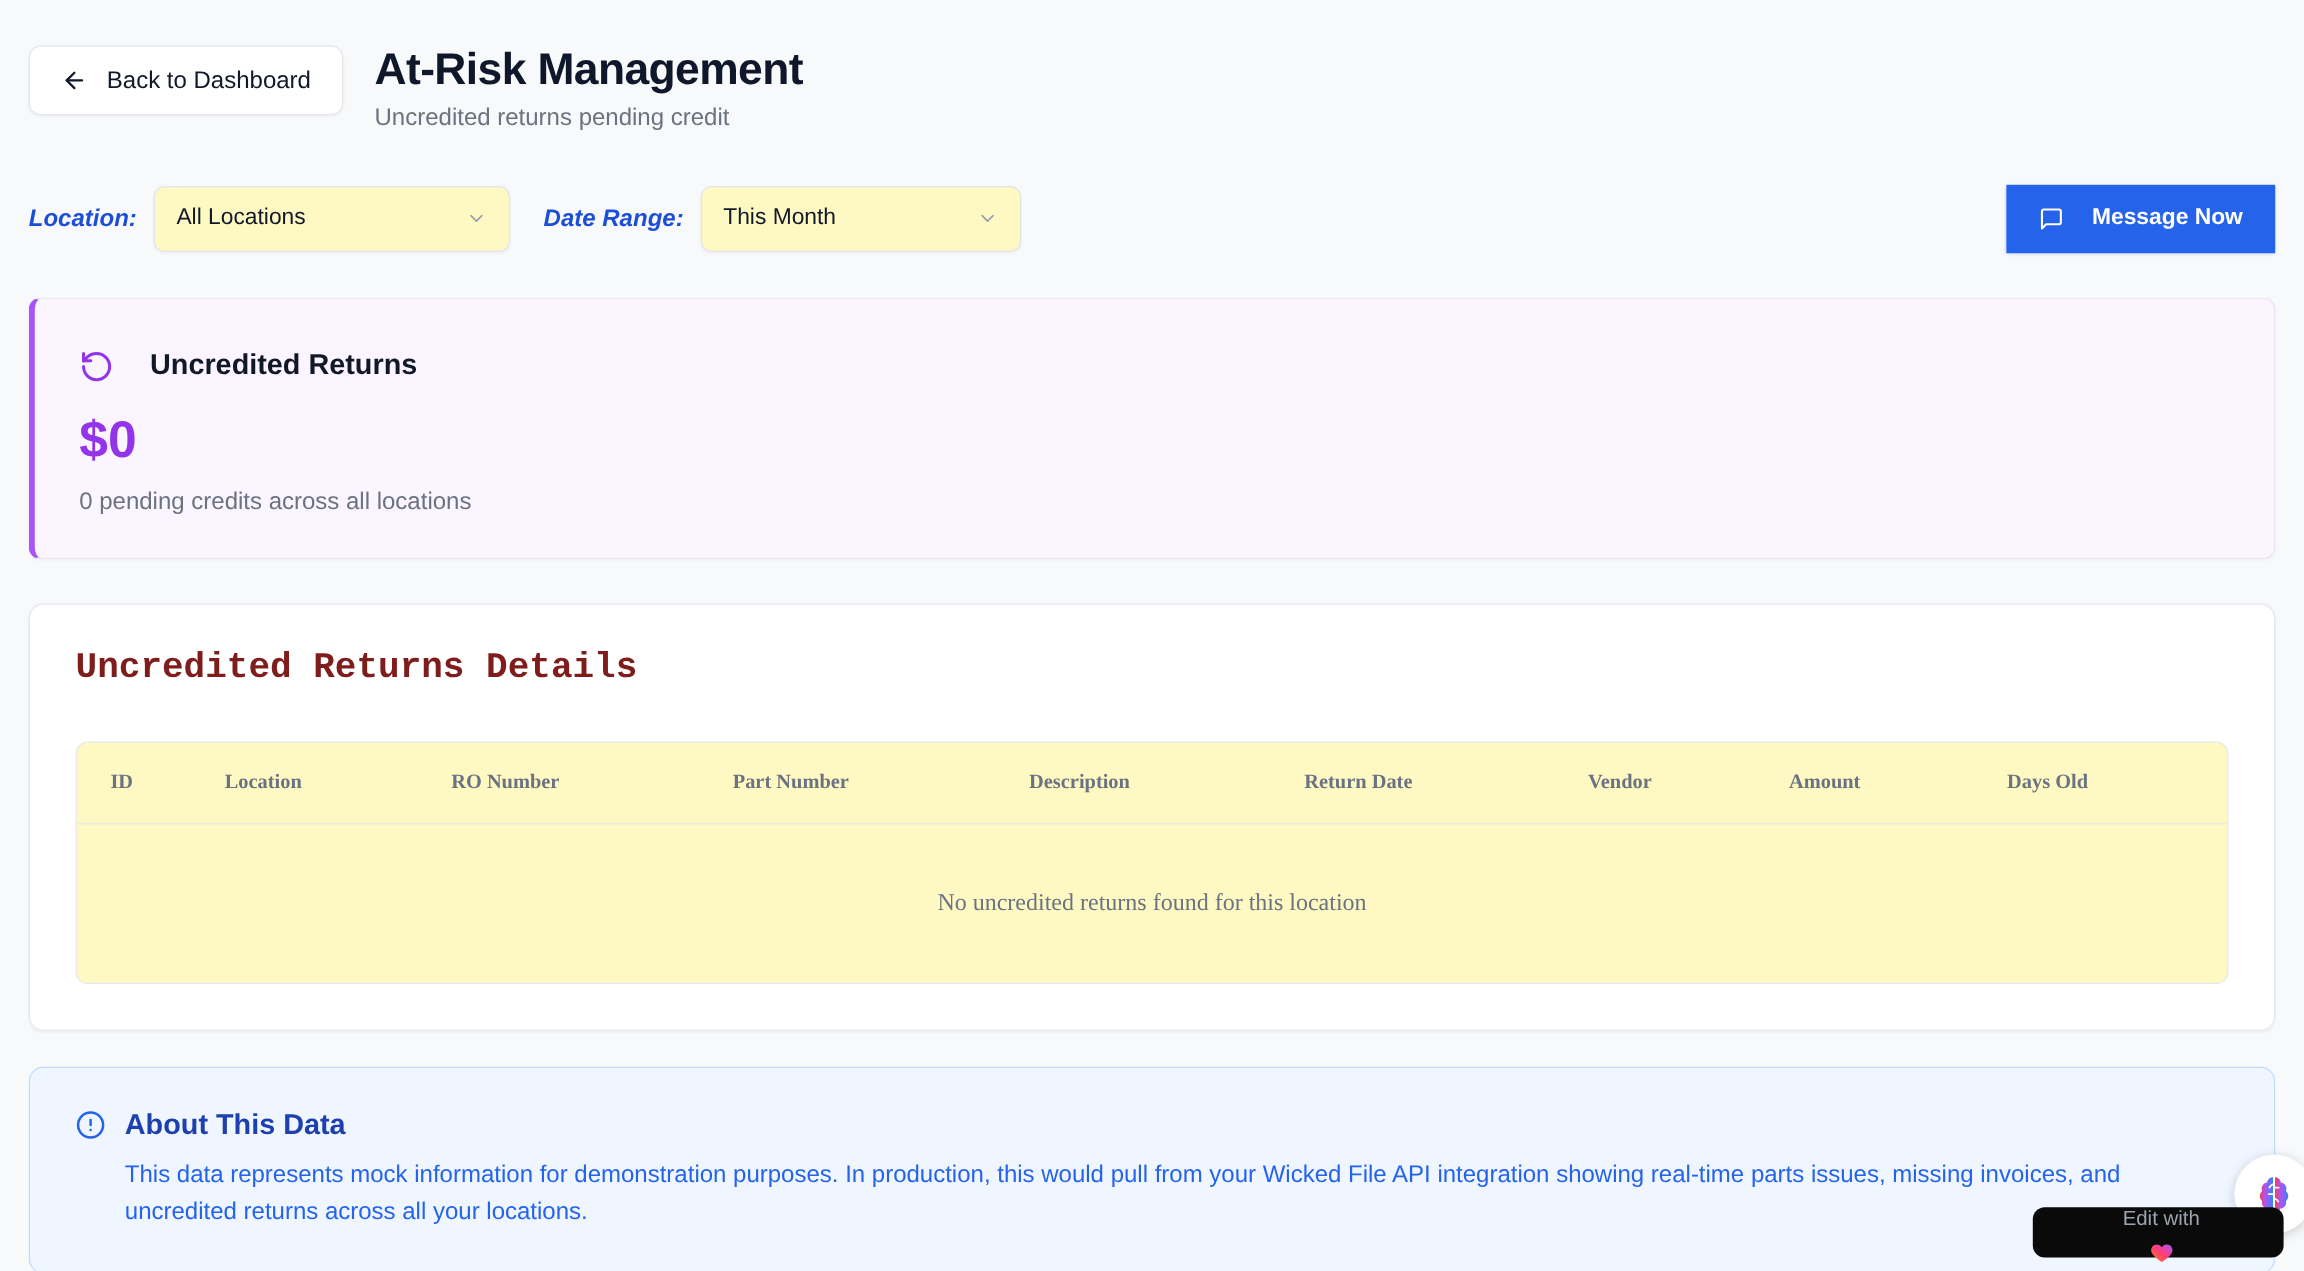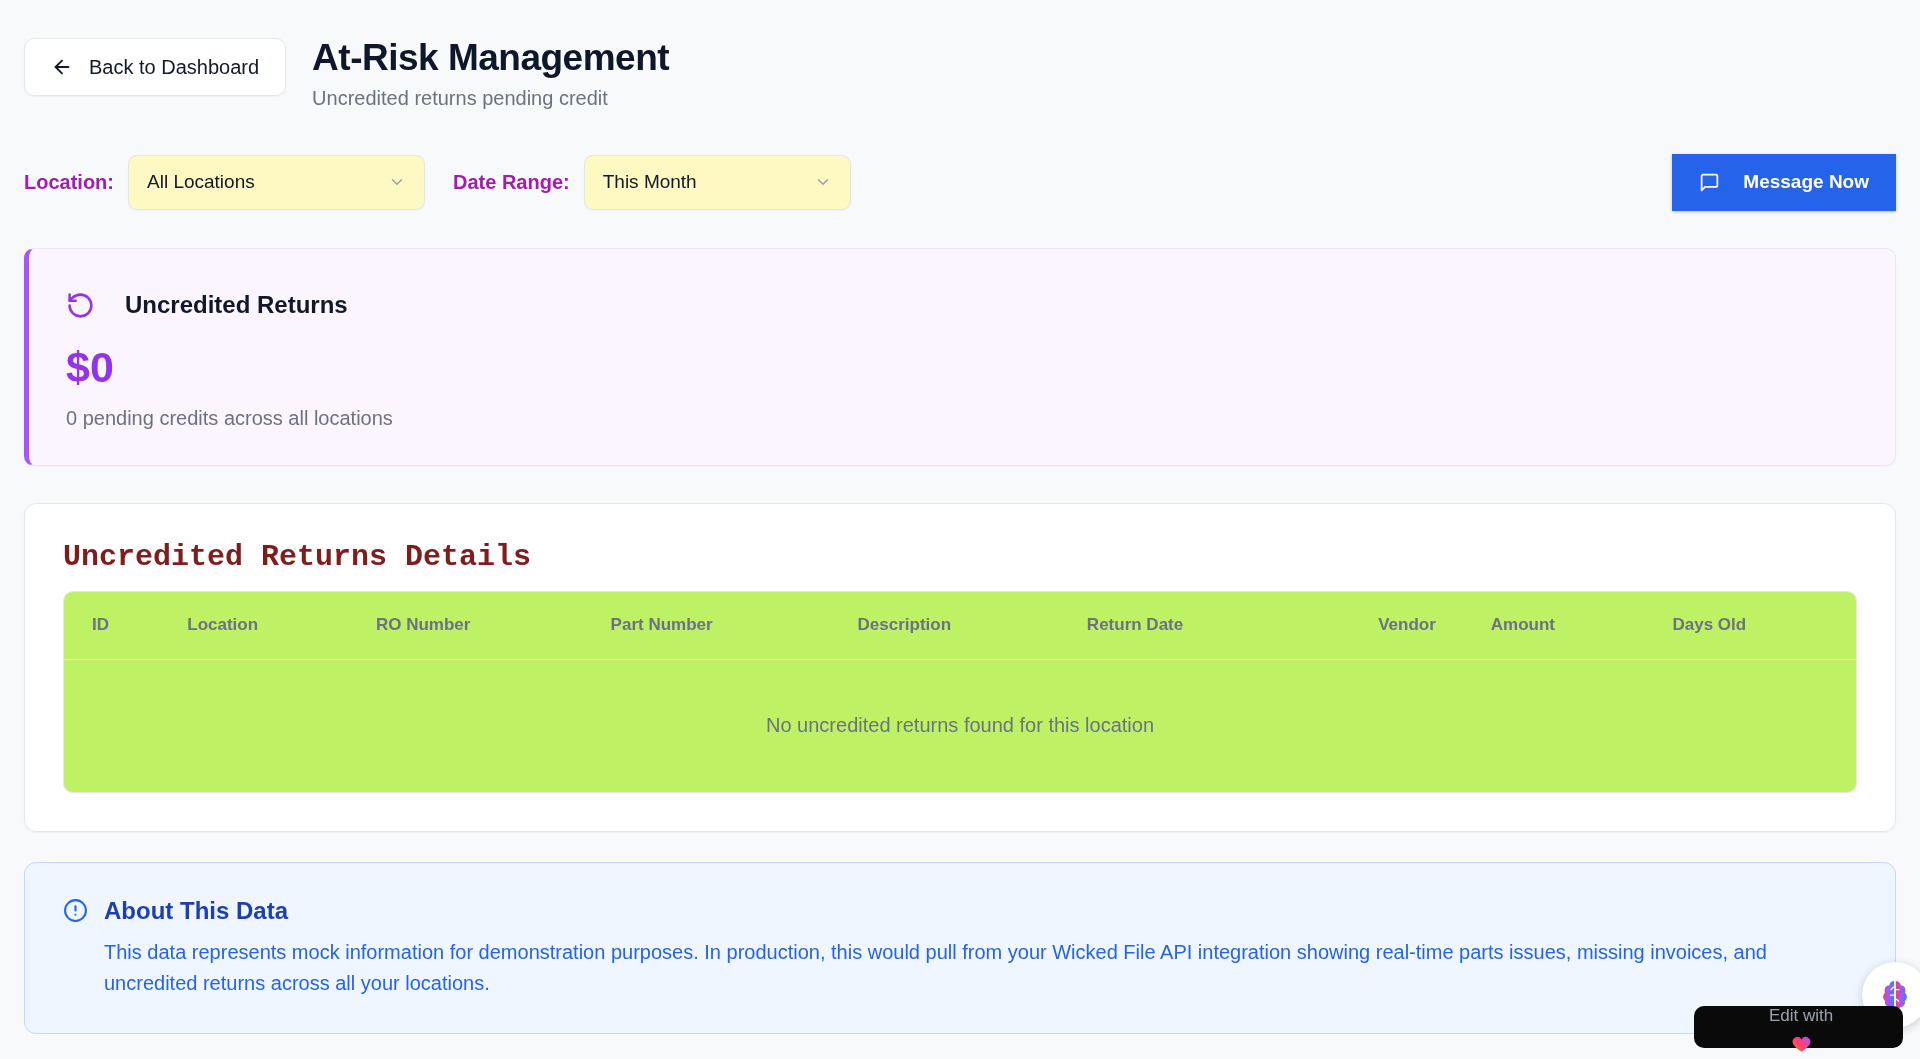--- a/index.html
+++ b/index.html
@@ -22,21 +22,21 @@
     font-size: 20px; font-weight: 500; color: #111827;
     box-shadow: 0 1px 2px rgba(0,0,0,.04);
     cursor: pointer;
   }
   .title-block { margin-left: 26px; }
   .page-title { font-size: 37px; font-weight: 800; letter-spacing: -0.5px; color: #0f172a; line-height: 1.08; }
   .page-subtitle { margin-top: 9px; font-size: 20px; color: #6b7280; }
 
   
   .filters-row { margin-top: 44px; display: flex; align-items: center; }
-  .filter-label { font-size: 20px; font-weight: 700; color: #a21caf; }
+  .filter-label { font-size: 20px; font-weight: 700; color: #1d4ed8; font-style: italic; }
   .filter-label.date { margin-left: 28px; }
   .select {
     display: flex; align-items: center; justify-content: space-between;
     width: 297px; height: 55px; padding: 0 18px; margin-left: 14px;
     background: #fef9c3; border: 1px solid #e2e5ea; border-radius: 9px;
     font-size: 19px; color: #111827; cursor: pointer;
     box-shadow: 0 1px 2px rgba(0,0,0,.03);
   }
   .select.date { width: 267px; }
   .spacer { flex: 1; }
@@ -63,30 +63,30 @@
   .summary-caption { margin-top: 15px; font-size: 20px; color: #6b7280; }
 
   
   .details-card {
     margin-top: 37px;
     background: #fff; border: 1px solid #e5e7eb; border-radius: 12px;
     padding: 36px 38px 38px;
     box-shadow: 0 1px 2px rgba(0,0,0,.04);
   }
   .details-title { font-size: 30px; font-weight: 700; color: #7f1d1d; font-family: Liberation Mono, monospace; }
-  .table-box { margin-top: 17px; border: 1px solid #e5e7eb; border-radius: 10px; overflow: hidden; background: #bef264; }
+  .table-box { margin-top: 44px; border: 1px solid #e5e7eb; border-radius: 10px; overflow: hidden; background: #fef9c3; font-family: Liberation Serif, serif; }
   .table-header { display: flex; align-items: center; height: 68px; padding-left: 28px; border-bottom: 1px solid #e5e7eb; }
   .th { font-size: 17px; font-weight: 600; color: #6b7280; white-space: nowrap; }
   .th:nth-child(1) { width: 5.4%; }
   .th:nth-child(2) { width: 10.7%; }
   .th:nth-child(3) { width: 13.3%; }
   .th:nth-child(4) { width: 14.0%; }
   .th:nth-child(5) { width: 13.0%; }
   .th:nth-child(6) { width: 13.4%; }
-  .th:nth-child(7) { width: 9.5%; text-align: center; }
+  .th:nth-child(7) { width: 9.5%; }
   .th:nth-child(8) { width: 10.3%; }
   .th:nth-child(9) { width: auto; }
   .table-empty { height: 132px; display: flex; align-items: center; justify-content: center; font-size: 20px; color: #6b7280; }
 
   
   .about-card {
     margin-top: 30px; min-height: 166px;
     background: #eff6ff; border: 1px solid #bfdbfe; border-radius: 12px;
     padding: 34px 50px 34px 38px;
   }

